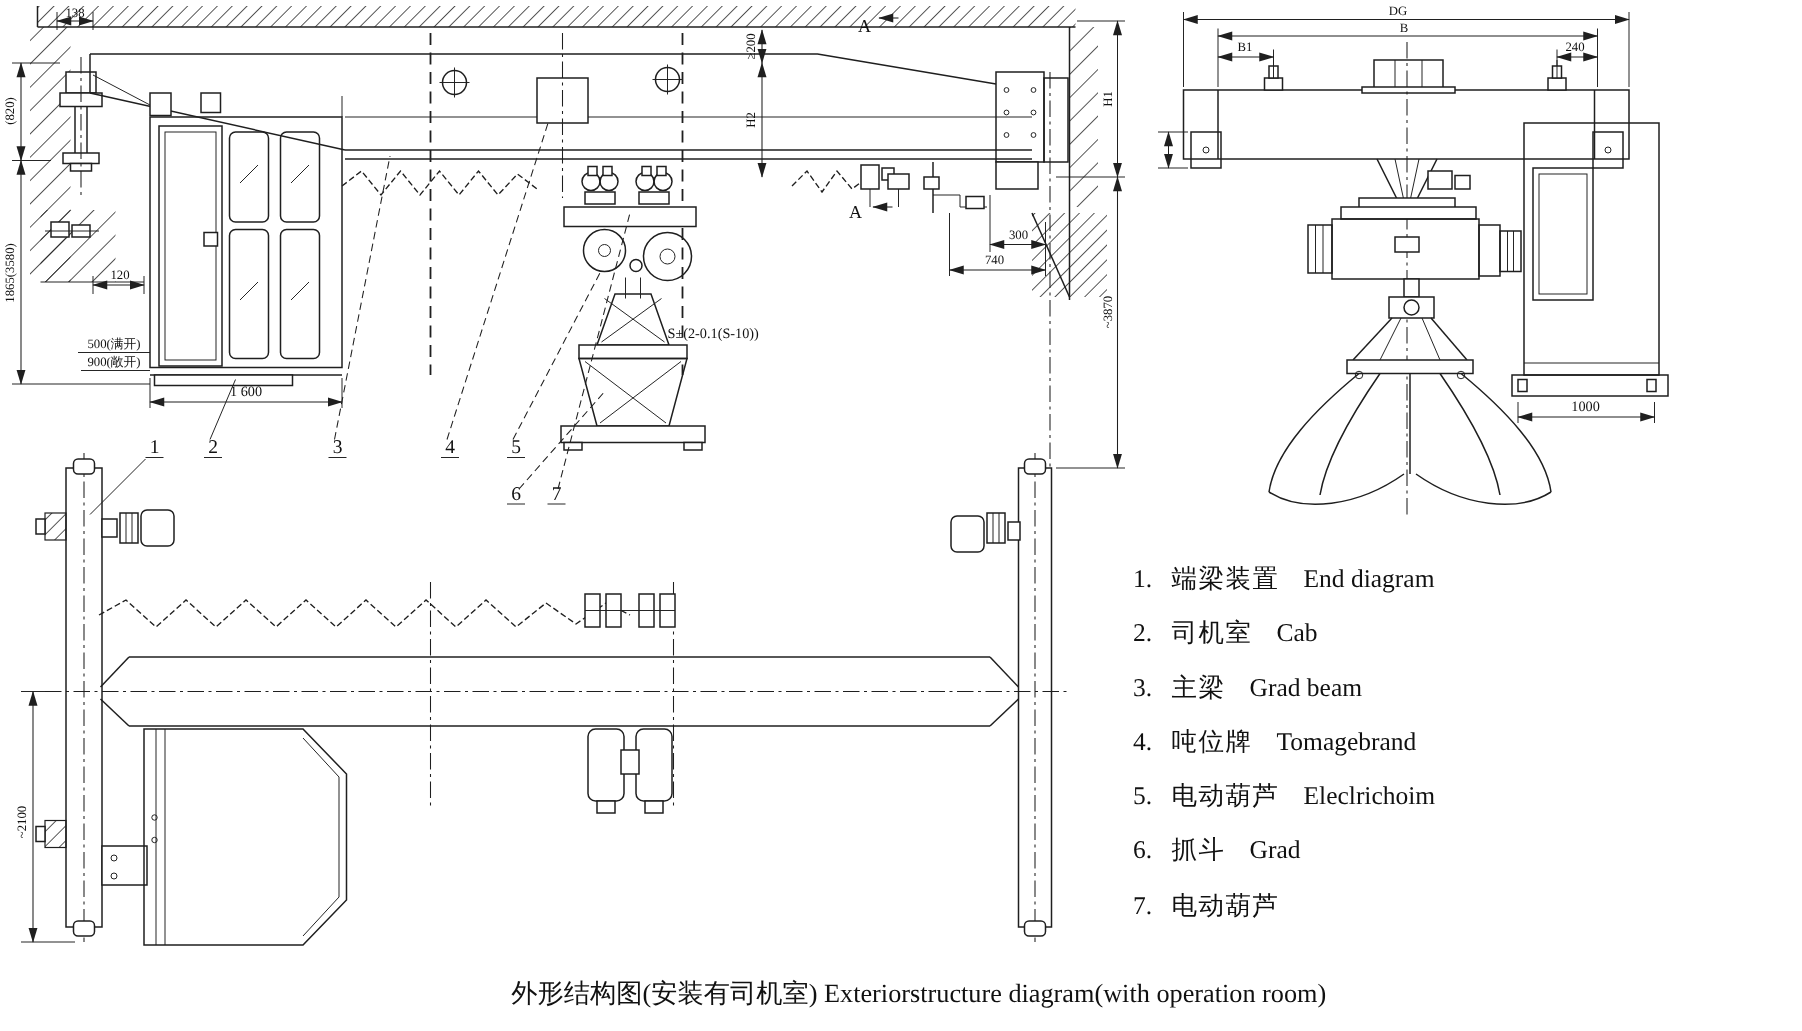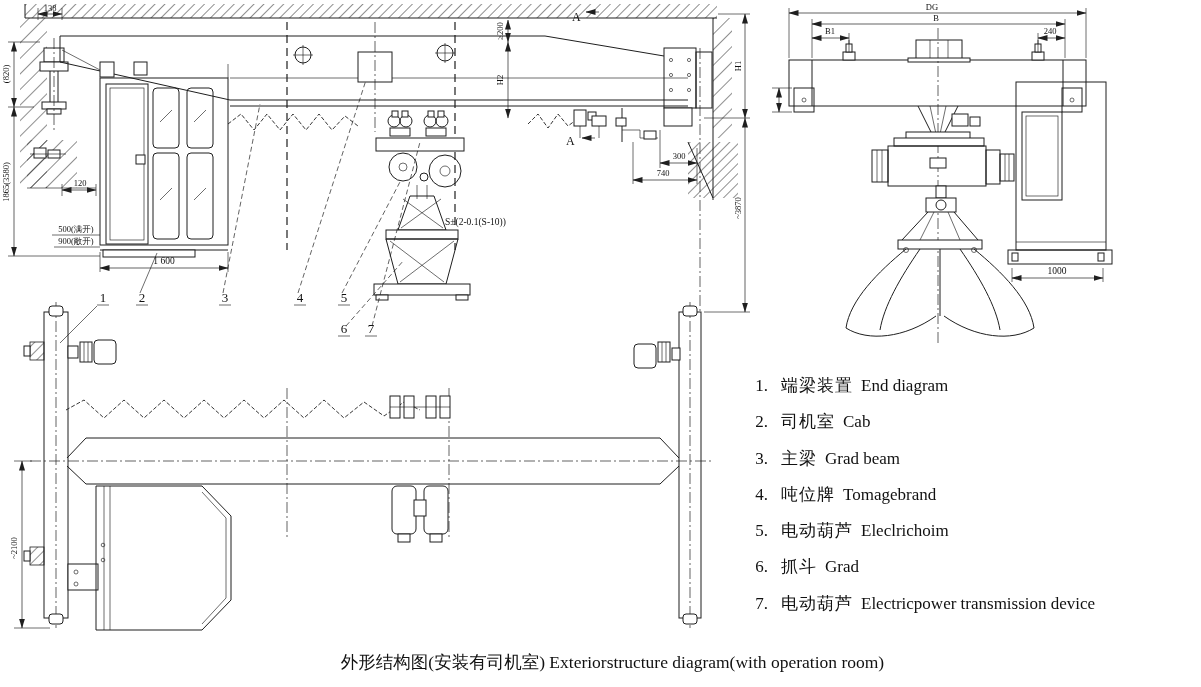--- a/index.html
+++ b/index.html
@@ -16,21 +16,21 @@
   .dm {stroke:#1f1f1f;stroke-width:.7;fill:none;}
   .wh {fill:#ffffff;stroke:#1f1f1f;stroke-width:1;}
   text.d {font:8.5px "Liberation Serif","DejaVu Serif",serif;fill:#111;}
   text.d2{font:9.5px "Liberation Serif","DejaVu Serif",serif;fill:#111;}
   text.c {font:13px "Liberation Serif","DejaVu Serif",serif;fill:#111;}
   text.a {font:12px "Liberation Serif","DejaVu Serif",serif;fill:#111;}
   
   .legend{position:absolute;left:742px;top:374px;width:458px;}
   .legend-row{display:flex;align-items:baseline;height:36.3px;font-size:17px;}
   .legend-num{width:26px;text-align:right;margin-right:13px;}
-  .legend-zh{margin-right:8px;letter-spacing:1px;}
+  .legend-zh{margin-right:16px;letter-spacing:1px;}
   .caption{position:absolute;left:12px;top:650px;width:1201px;text-align:center;font-size:17.5px;}
 </style>
 </head>
 <body>
 
 <div id="stage">
 
 <svg width="1201" height="687" viewBox="0 0 1201 687">
   <defs>
     <pattern id="h1" width="7" height="7" patternTransform="rotate(45)" patternUnits="userSpaceOnUse">
@@ -492,18 +492,17 @@
       <span class="legend-en">Eleclrichoim</span>
     </div>
     <div class="legend-row">
       <span class="legend-num">6.</span>
       <span class="legend-zh">抓斗</span>
       <span class="legend-en">Grad</span>
     </div>
     <div class="legend-row">
       <span class="legend-num">7.</span>
       <span class="legend-zh">电动葫芦</span>
-      <span class="legend-en">Electricpower transmission device</span>
     </div>
   </div>
 
   <div class="caption">外形结构图(安装有司机室) Exteriorstructure diagram(with operation room)</div>
 </div>
 
 </body></html>

